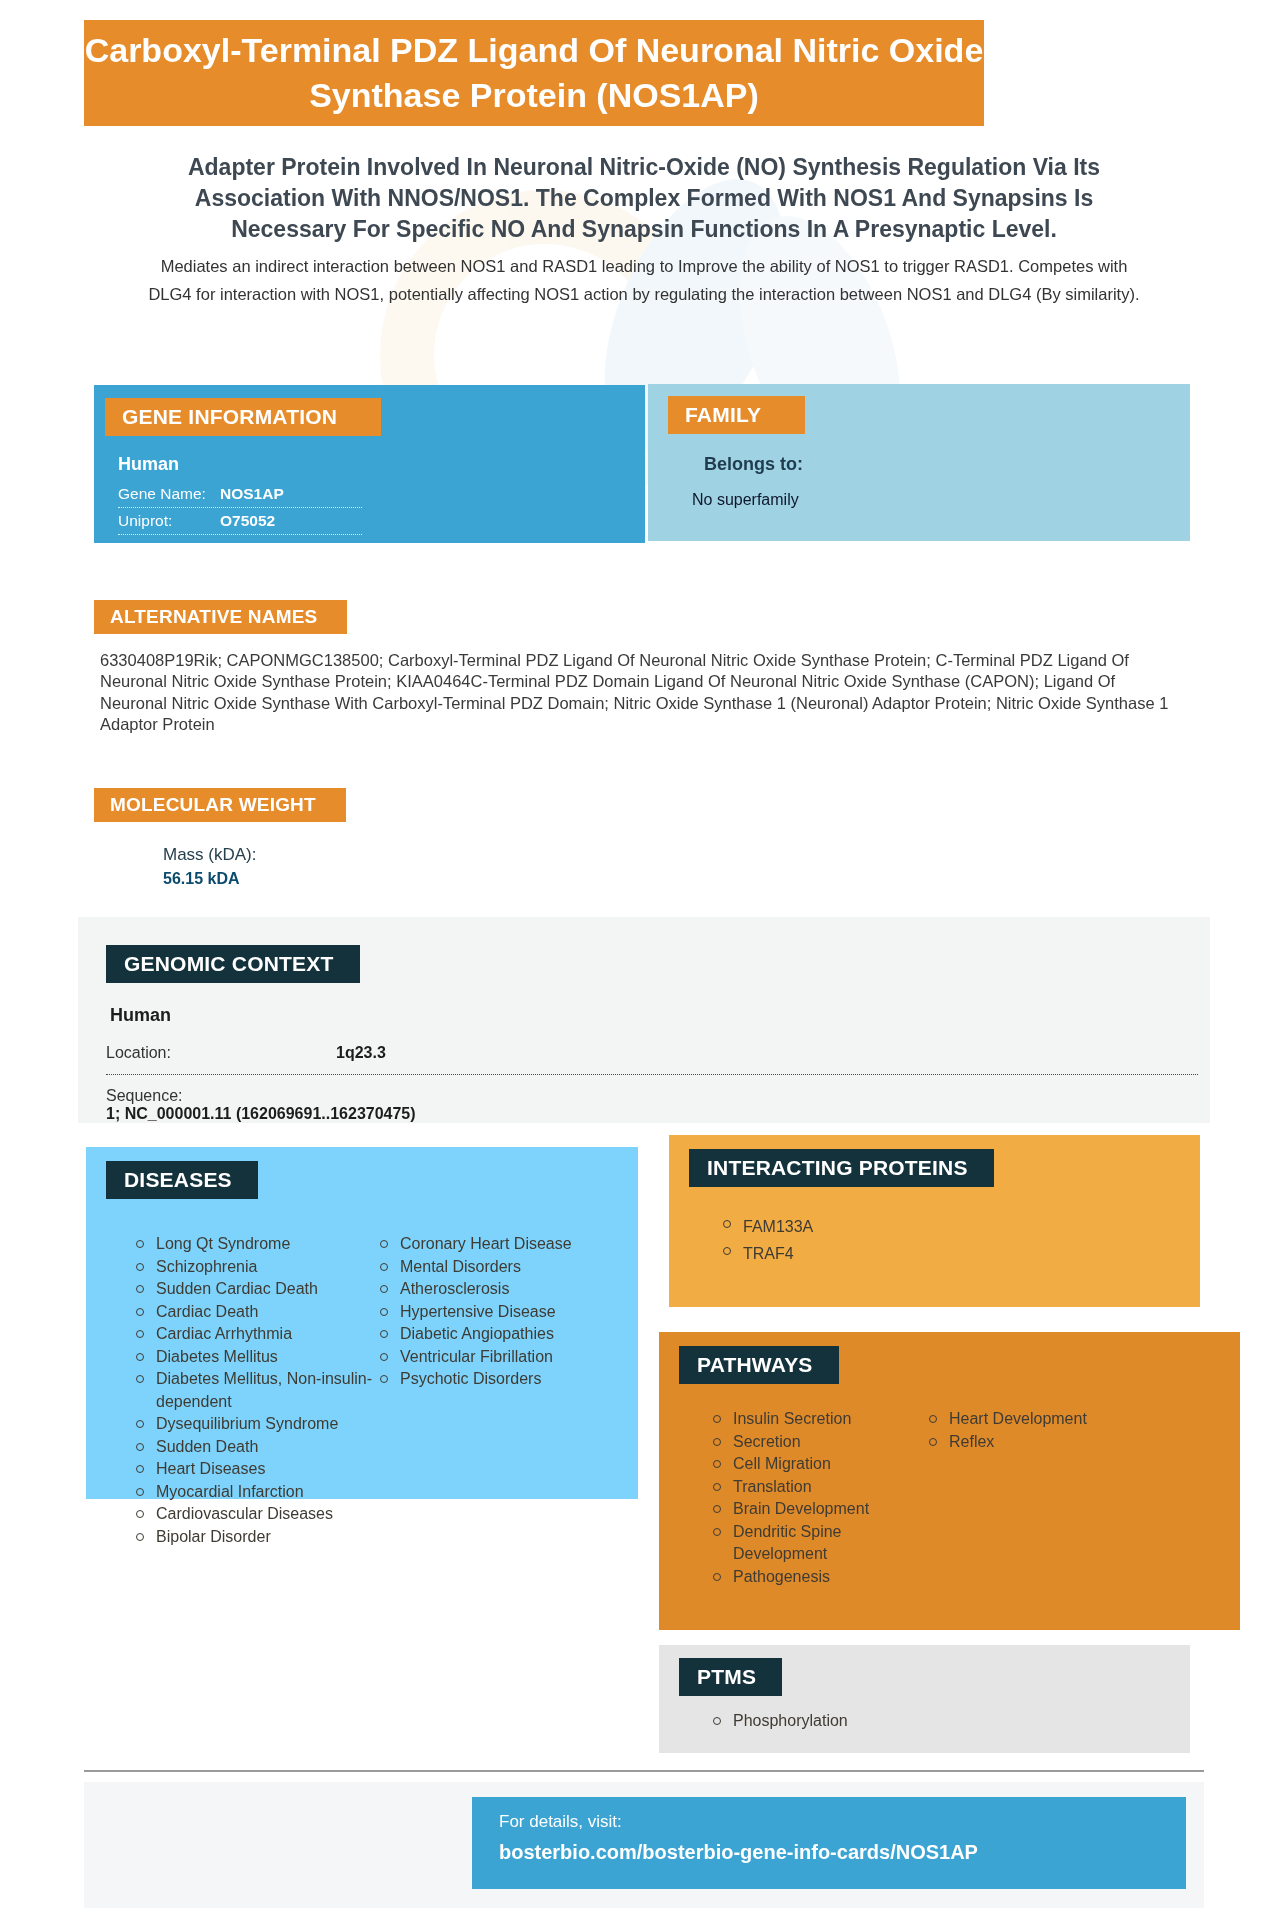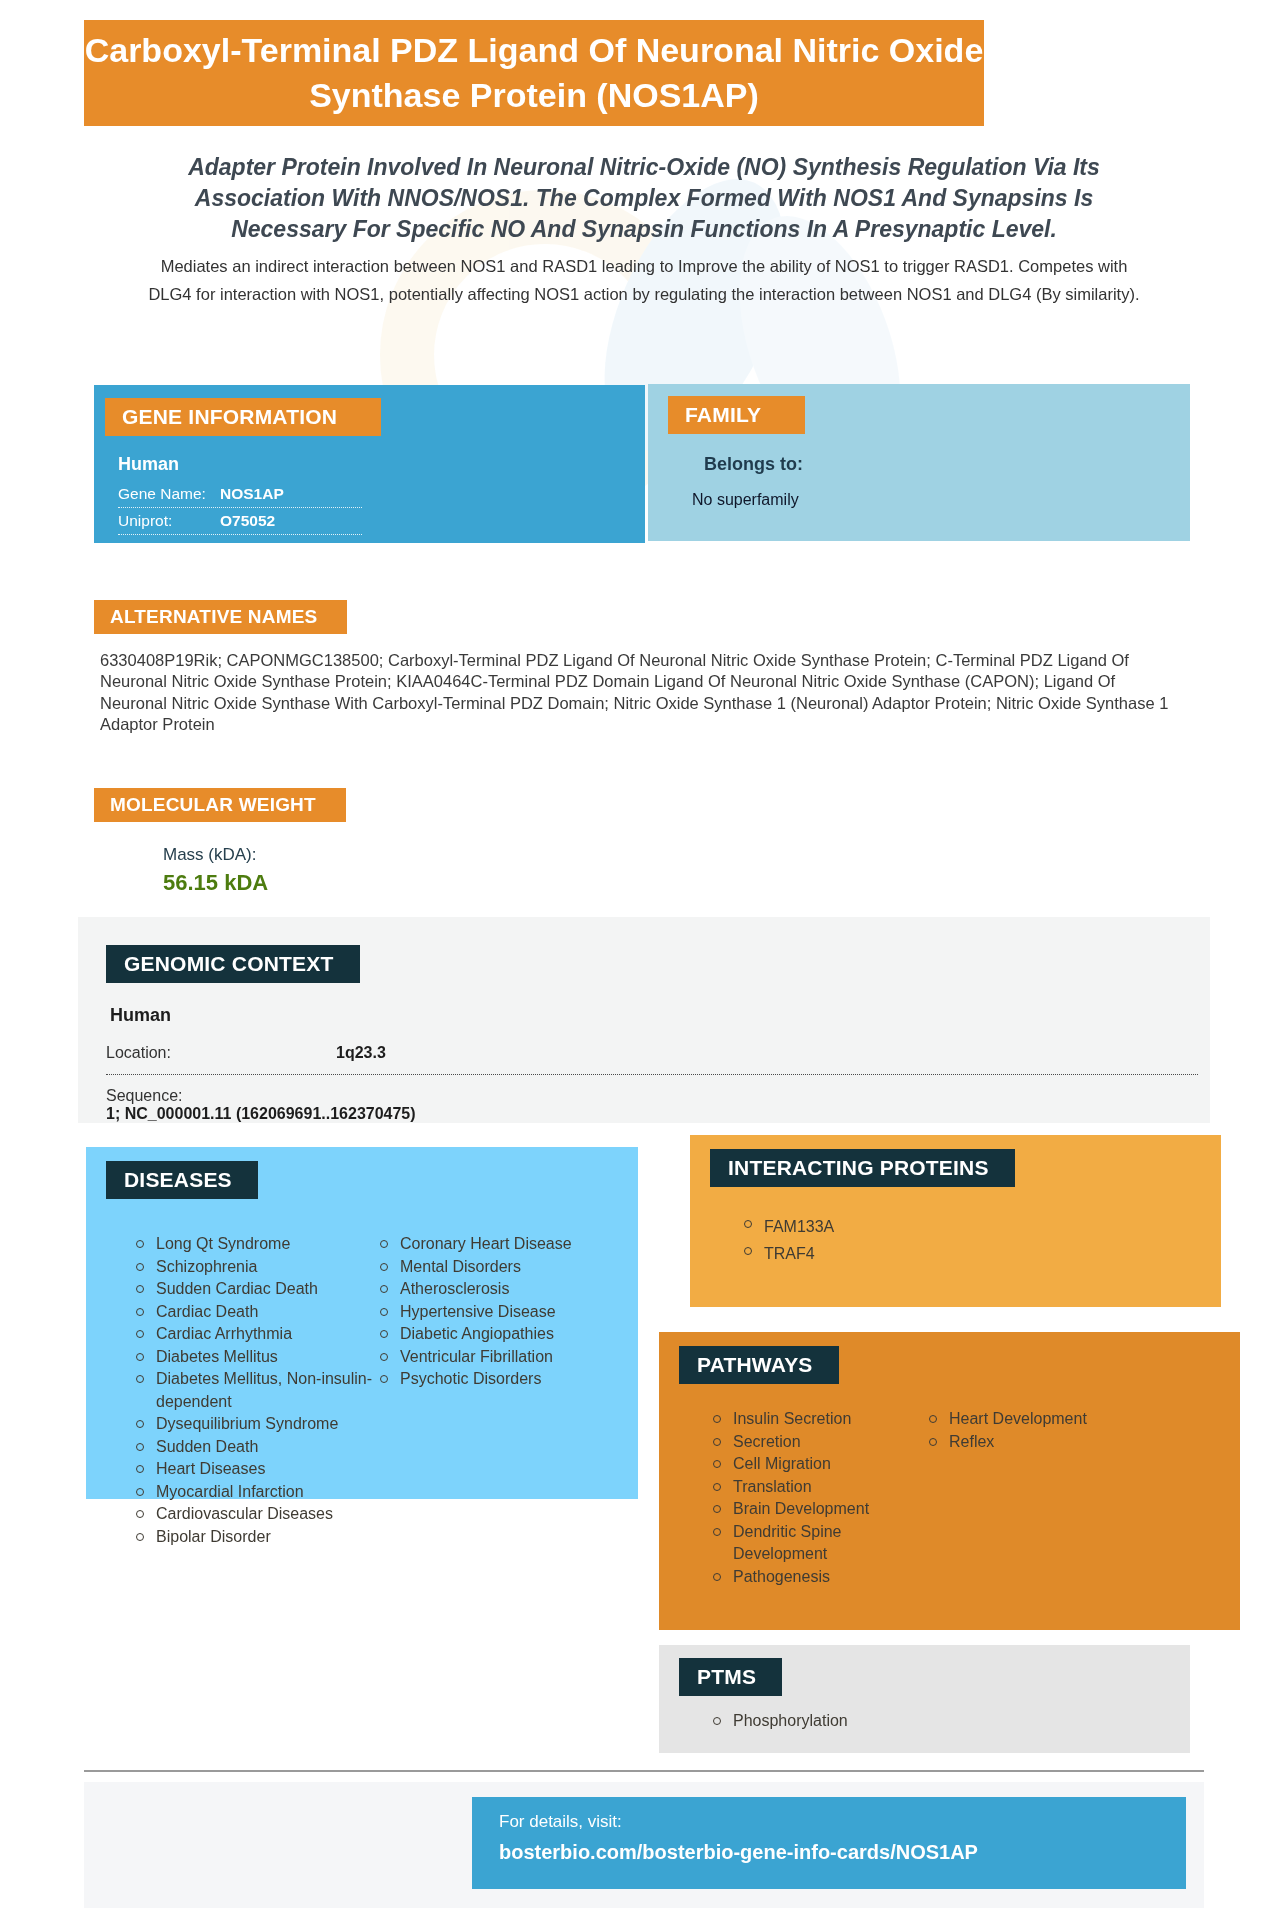--- a/index.html
+++ b/index.html
@@ -20,21 +20,21 @@
   .title-banner {
     left:84px; top:20px; width:900px; height:106px; background:#E78C2A;
     display:flex; align-items:center; justify-content:center;
   }
   .title-banner .txt {
     width:920px; text-align:center; color:#fff; font-weight:bold;
     font-size:34px; line-height:1.32;
   }
   .subtitle {
     left:144px; top:152px; width:1000px; text-align:center;
-    color:#3E4852; font-weight:bold; font-size:23px; line-height:1.35;font-style:italic;
+    color:#3E4852; font-weight:bold; font-size:23px; line-height:1.35;
   }
   .description {
     left:139px; top:252px; width:1010px; text-align:center;
     font-size:16.5px; line-height:1.7; color:#333;
   }
 
   .sec-label {
     display:inline-block; background:#E78C2A; color:#fff; font-weight:bold;
     font-size:21px; padding:7px 44px 7px 17px; letter-spacing:.2px;
   }
@@ -54,33 +54,33 @@
 
   .family-box { left:648px; top:384px; width:542px; height:157px; background:#9FD2E3; padding:12px 0 0 20px; }
   .family-box .belongs { color:#1F3B4D; font-weight:bold; font-size:18px; margin:20px 0 0 36px; }
   .family-box .superfamily { color:#0f172a; font-size:16px; margin:16px 0 0 24px; }
 
   .altnames-label { left:94px; top:600px; }
   .altnames-text { left:100px; top:650px; width:1075px; font-size:16.5px; line-height:1.3; color:#3a3a3a; }
 
   .mw-label { left:94px; top:788px; }
   .mass-label { left:163px; top:845px; font-size:17px; color:#27404E; }
-  .mass-value { left:163px; top:870px; font-size:22px; font-weight:bold; color:#4d7c0f; }
+  .mass-value { left:163px; top:870px; font-size:16px; font-weight:bold; color:#0c4a6e; }
 
   .genomic-panel { left:78px; top:917px; width:1132px; height:206px; background:#F3F4F4; padding:28px 0 0 28px; }
   .genomic-panel .species { color:#1d1d1d; font-weight:bold; font-size:18px; margin:22px 0 0 4px; }
   .gc-row { display:flex; font-size:16px; margin-left:0; }
   .gc-row .lbl { width:230px; color:#333; }
   .gc-row .val { font-weight:bold; color:#1d1d1d; }
   .gc-row.r1 { margin-top:18px; padding-bottom:12px; }
   .gc-sep { border-bottom:1.5px dotted #4a4a4a; margin-right:12px; }
   .gc-row.r2 { margin-top:12px;flex-direction:column; }
 
   .diseases-box { left:86px; top:1147px; width:552px; height:352px; background:#7dd3fc; padding:14px 0 0 20px; }
-  .ip-box { left:690px; top:1135px; width:531px; height:172px; background:#F2AC44; padding:14px 0 0 20px; }
+  .ip-box { left:669px; top:1135px; width:531px; height:172px; background:#F2AC44; padding:14px 0 0 20px; }
   .pathways-box { left:659px; top:1332px; width:581px; height:298px; background:#DF8A29; padding:14px 0 0 20px; }
   .ptms-box { left:659px; top:1645px; width:531px; height:108px; background:#e5e5e5; padding:13px 0 0 20px; }
 
   .cols { display:flex; margin-top:34px; padding-left:26px; }
   .cols .c1 { width:244px; }
   .cols .c2 { width:230px; }
   ul.blist { list-style:none; margin:0; padding:0; }
   ul.blist li {
     position:relative; padding-left:24px; font-size:16px; line-height:22.5px; color:#3F3B33;
   }

